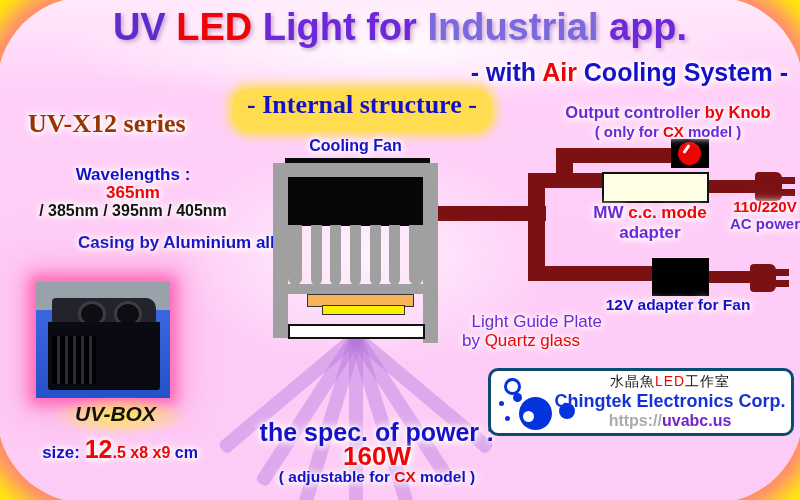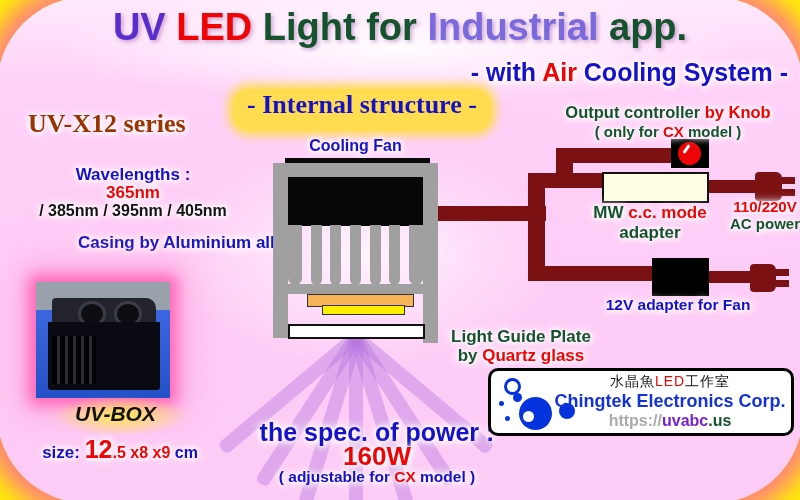--- a/index.html
+++ b/index.html
@@ -10,21 +10,21 @@
          box-shadow:0 0 26px 14px rgba(255,60,205,0.65);}
   .toplight{position:absolute;left:60px;top:0;width:680px;height:105px;
          background:radial-gradient(ellipse at 50% 45%,rgba(255,255,255,0.9) 0%,rgba(255,255,255,0) 72%);}
   .halo{position:absolute;background:radial-gradient(ellipse at center,rgba(255,255,255,0.75) 0%,rgba(255,255,255,0) 68%);}
   .glw{text-shadow:0 0 4px #fff,0 0 8px #fff,0 0 12px #fff,1px 1px 6px #fff;}
 
   
   .title{position:absolute;top:6px;left:0;width:100%;text-align:center;font-weight:bold;font-size:38px;
          letter-spacing:0px;text-shadow:2px 2px 4px rgba(140,70,150,0.45);white-space:nowrap;}
   .subtitle{position:absolute;top:58px;right:12px;font-weight:bold;font-size:25px;color:#1511C8;white-space:nowrap;}
-  .c-blue{color:#14532d;} .c-red{color:#EE0404;} .c-purple{color:#5A2ECC;} .c-violet{color:#7B6ADE;}
+  .c-blue{color:#6d28d9;text-align:right;} .c-red{color:#EE0404;} .c-purple{color:#5A2ECC;} .c-violet{color:#7B6ADE;}
   .c-green{color:#0BBF3A;} .c-gray{color:#ABABAB;}
   .c-purple2{color:#7722CC;}
 
   .series{position:absolute;left:28px;top:109px;font-family:"Liberation Serif",serif;font-weight:bold;
           font-size:26px;color:#993300;white-space:nowrap;}
   .heading{position:absolute;left:233px;top:89px;font-family:"Liberation Serif",serif;font-weight:bold;
            font-size:26px;color:#1511C8;background:#FFDC50;border-radius:16px;padding:1px 14px 11px 14px;
            box-shadow:0 0 10px 5px rgba(255,222,80,0.95);white-space:nowrap;}
 
   .waves{position:absolute;left:25px;top:158px;width:216px;text-align:center;font-weight:bold;line-height:18px;margin-top:8px;}
@@ -79,21 +79,21 @@
   
   .ctrl{position:absolute;left:562px;top:103px;width:212px;text-align:center;font-weight:bold;
         font-size:16.5px;line-height:19px;}
   .ctrl .note{font-size:15px;}
   .mwlabel{position:absolute;left:572px;top:203px;width:156px;text-align:center;font-weight:bold;font-size:17px;}
   .aclabel{position:absolute;left:730px;top:198px;width:70px;text-align:center;font-weight:bold;
            font-size:15px;line-height:17px;}
   .fan12label{position:absolute;left:600px;top:296px;width:156px;text-align:center;font-weight:bold;
               font-size:15.5px;color:#1511C8;}
   .hipower{position:absolute;left:445px;top:299px;font-weight:bold;font-size:17px;white-space:nowrap;}
-  .lguide{position:absolute;left:440px;top:327px;width:162px;text-align:center;font-weight:bold;
+  .lguide{position:absolute;left:440px;top:312px;width:162px;text-align:center;font-weight:normal;
           font-size:17px;line-height:19px;}
 
   
   .power{position:absolute;left:224px;top:420px;width:306px;text-align:center;font-weight:bold;line-height:24px;}
   .power .p1{font-size:25px;color:#1511C8;}
   .power .p2{font-size:26px;color:#EE0404;}
   .power .p3{font-size:15.5px;color:#1511C8;line-height:17px;}
 
   
   .photo{position:absolute;left:36px;top:282px;width:134px;height:116px;background:#2b58d6;overflow:hidden;
@@ -112,21 +112,21 @@
   .uvglow{position:absolute;left:50px;top:396px;width:140px;height:40px;
           background:radial-gradient(ellipse at center,rgba(255,235,70,0.95) 0%,rgba(255,235,70,0) 70%);}
   .uvboxlabel{position:absolute;left:48px;top:402px;width:135px;text-align:center;font-style:italic;
               font-weight:bold;font-size:21px;color:#111;}
   .sizeline{position:absolute;left:28px;top:435px;width:184px;text-align:center;font-weight:bold;white-space:nowrap;}
   .sz-l{font-size:17px;color:#1511C8;text-align:center;} .sz-b{font-size:25px;color:#EE0404;}
   .sz-s{font-size:16px;color:#EE0404;} .sz-u{font-size:16px;color:#1511C8;}
 
   
   .logobox{position:absolute;left:488px;top:368px;width:300px;height:62px;background:#fff;
-           border:3px solid #000000;border-radius:10px;}
+           border:3px solid #0c4a6e;border-radius:10px;}
   .lg-c{position:absolute;border-radius:50%;background:#0433DD;}
   .lg-ring{position:absolute;border-radius:50%;border:3px solid #0433DD;background:transparent;}
   .lg-big{left:28px;top:26px;width:33px;height:33px;}
   .lg-big::after{content:"";position:absolute;left:4px;top:14px;width:11px;height:11px;border-radius:50%;background:#fff;}
   .lg-med{left:68px;top:32px;width:16px;height:16px;}
   .lg-sm{left:22px;top:22px;width:9px;height:9px;}
   .lg-r1{left:13px;top:7px;width:11px;height:11px;}
   .lg-d1{left:8px;top:30px;width:5px;height:5px;}
   .lg-d2{left:14px;top:45px;width:5px;height:5px;}
   .logotext{position:absolute;left:62px;top:2px;width:234px;text-align:center;}

